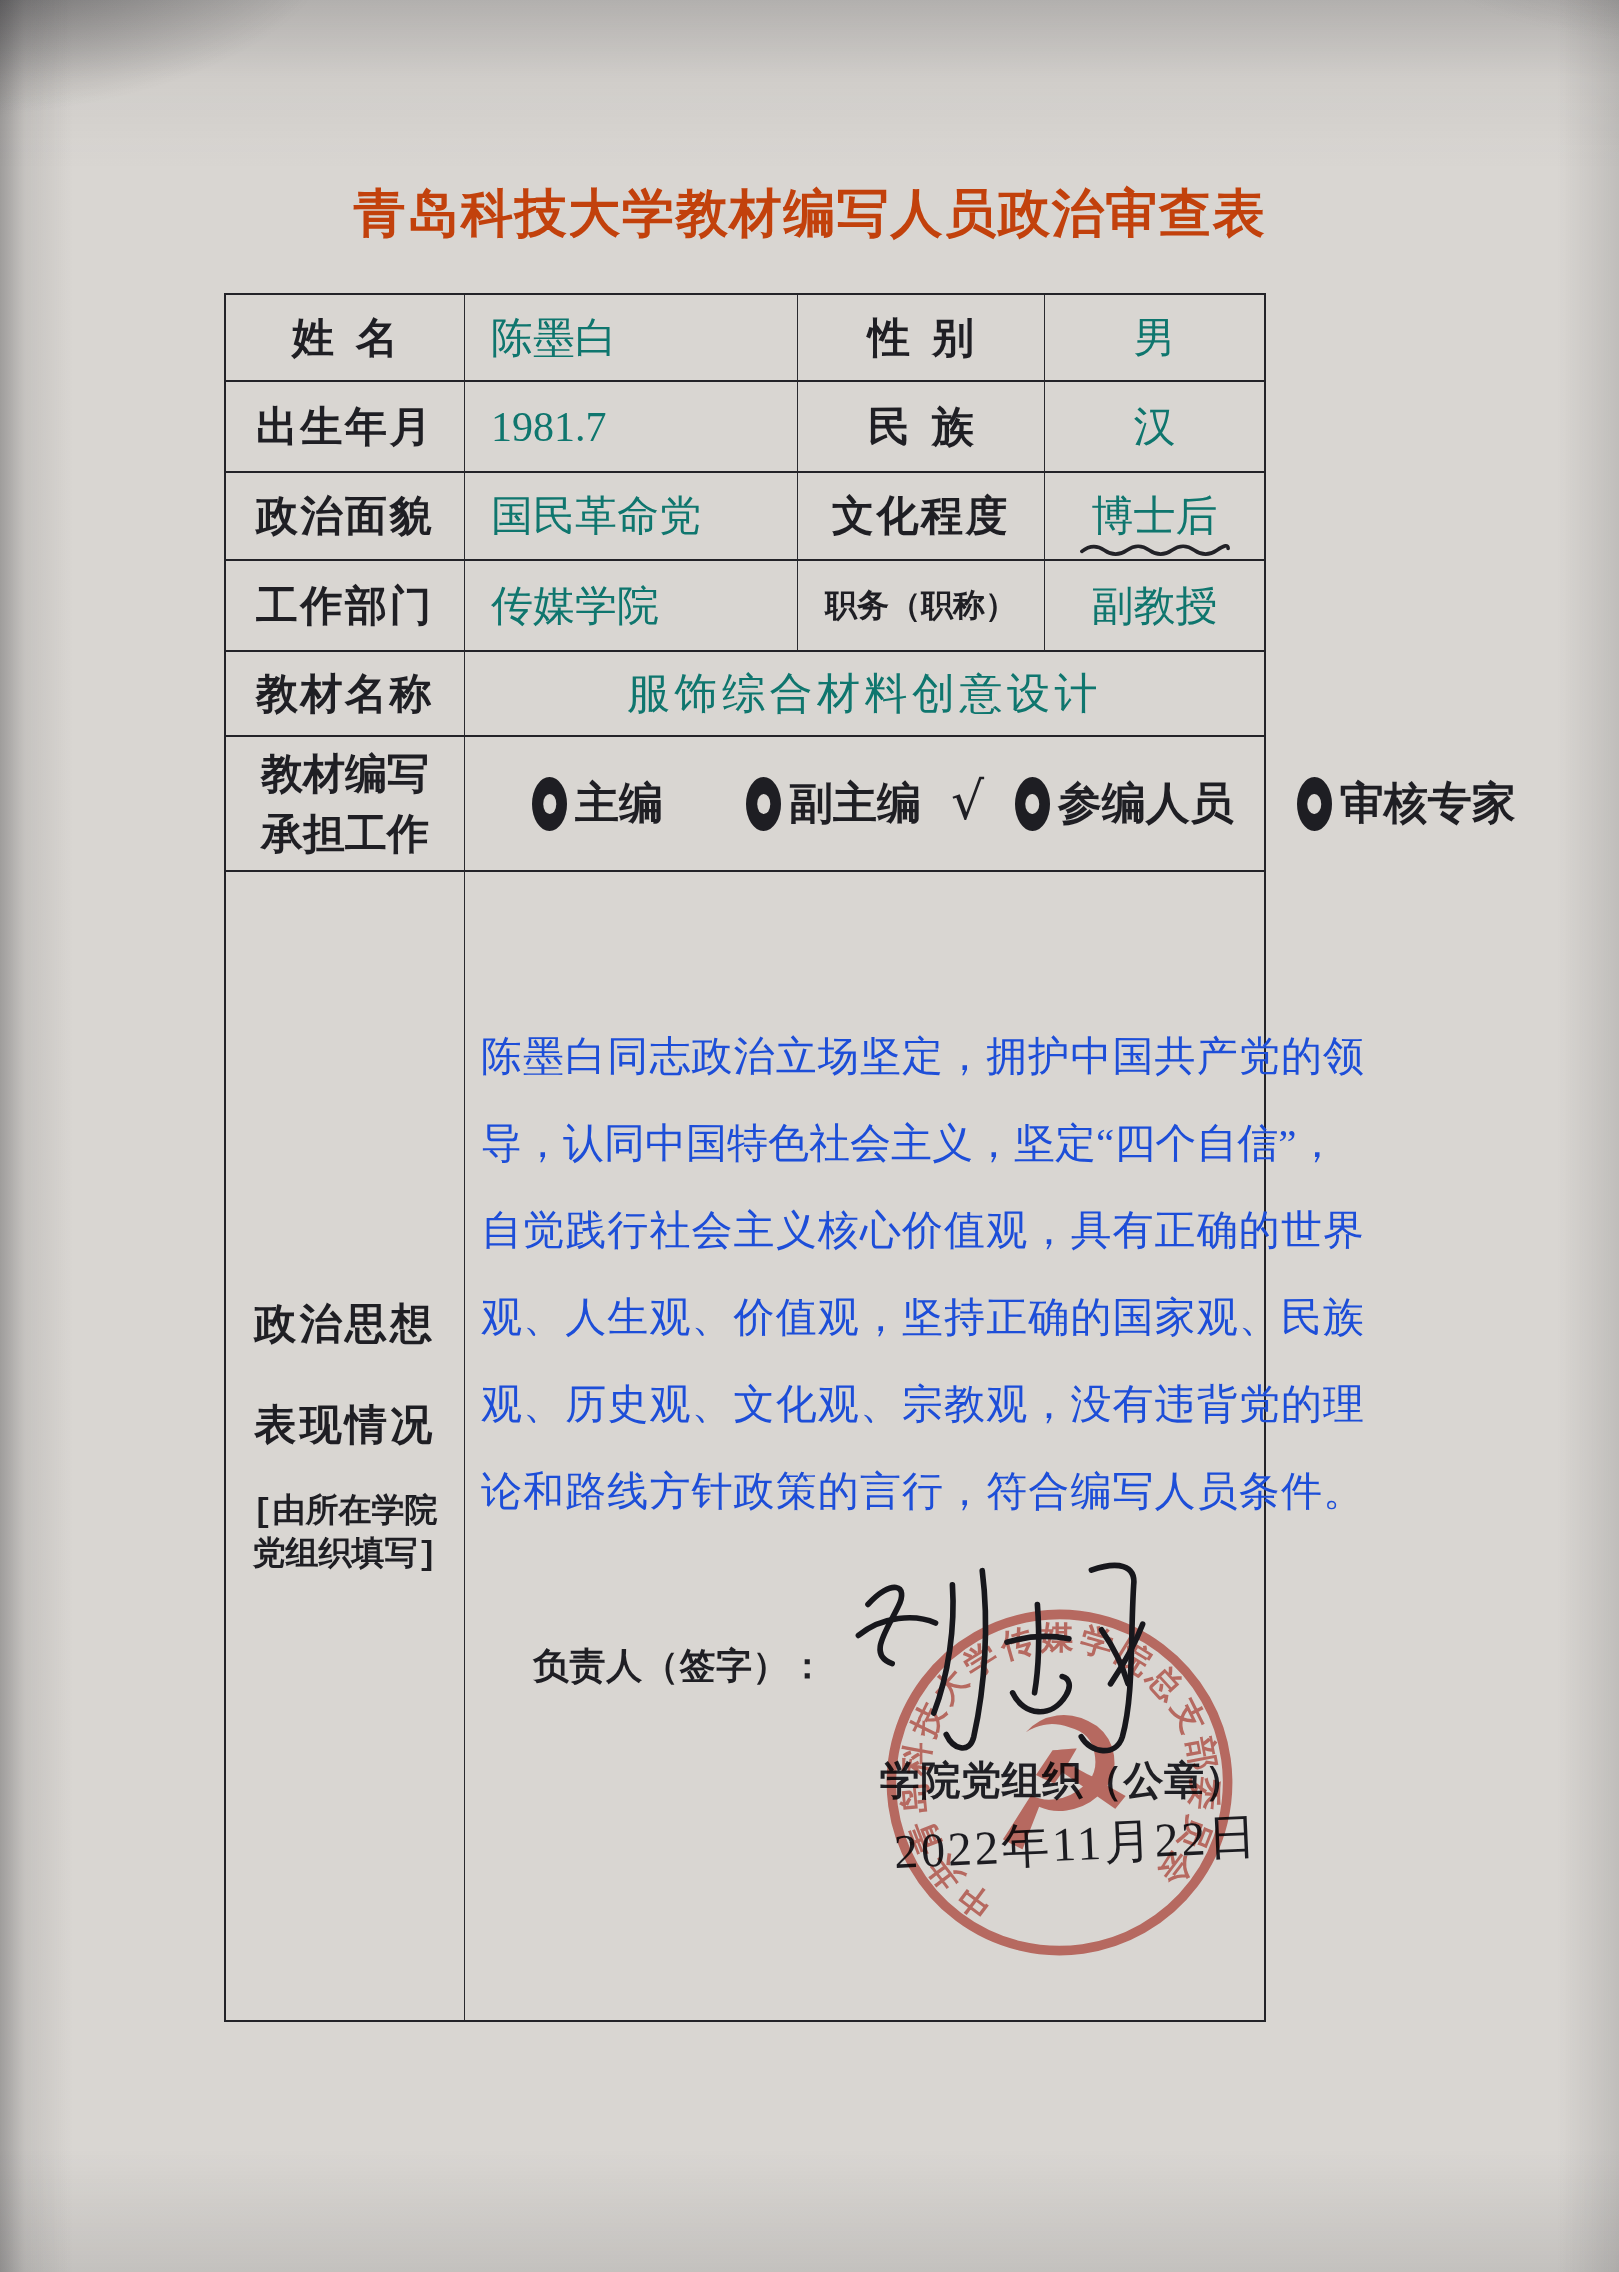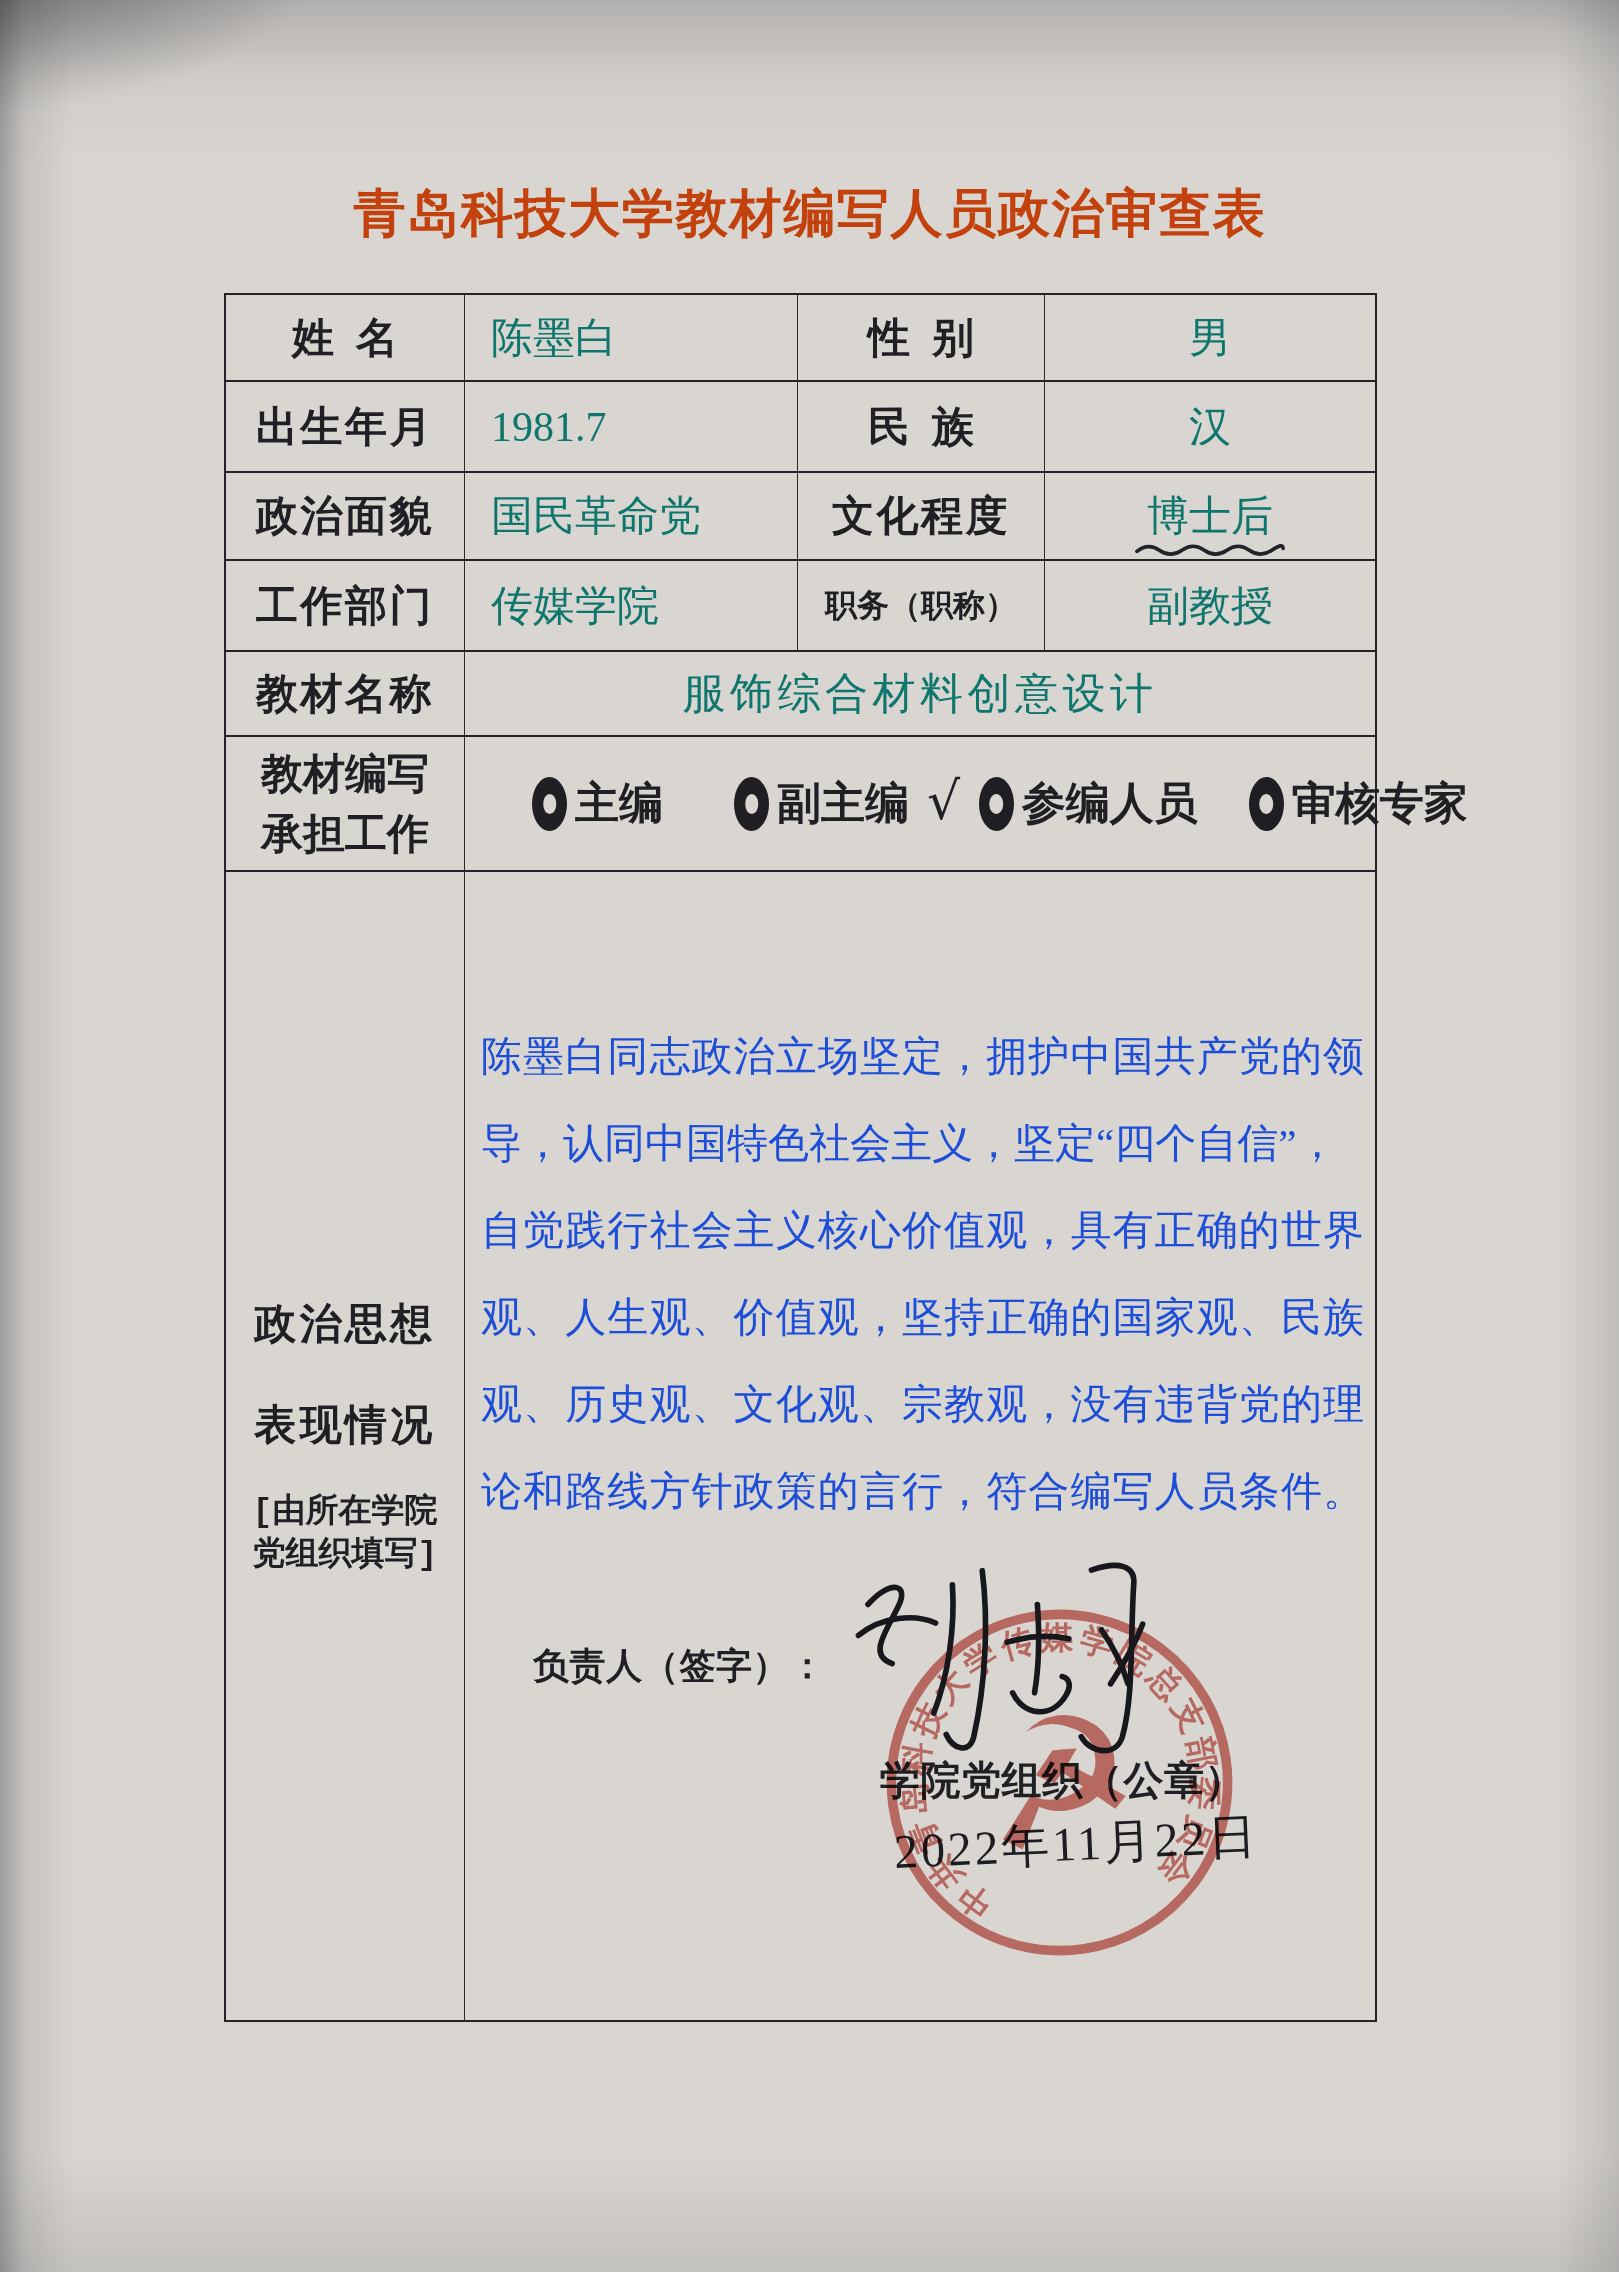--- a/index.html
+++ b/index.html
@@ -14,21 +14,21 @@
       linear-gradient(270deg, rgba(40,40,45,0.14) 0px, rgba(40,40,45,0) 62px),
       linear-gradient(0deg, rgba(40,40,45,0.12) 0px, rgba(40,40,45,0) 124px),
       #d9d6d2;
     color:#1f1f24;
   }
   .title{
     position:absolute;left:0;right:0;top:179px;text-align:center;
     font-size:52px;font-weight:700;letter-spacing:1.7px;color:#c2410c;
   }
   .sheet{
-    position:absolute;left:224px;top:293px;width:1153px;height:1729px;
+    position:absolute;left:224px;top:293px;width:1042px;height:1729px;
     display:grid;box-sizing:border-box;
     grid-template-columns:239px 333px 247px 1fr;
     grid-template-rows:87px 91px 88px 91px 85px 135px 1fr;
     border:2.8px solid #232328;
   }
   .cell{
     border-right:1.7px solid #2a2a2f;border-bottom:2.3px solid #232328;
     display:flex;align-items:center;position:relative;box-sizing:border-box;
     overflow:visible;
   }
@@ -37,21 +37,21 @@
   .lab{justify-content:center;font-weight:700;font-size:42px;color:#1f1f24;text-align:center;}
   .lab .sp2{letter-spacing:0.52em;padding-left:0.52em;}
   .lab .sp4{letter-spacing:0.06em;}
   .lab .tight{letter-spacing:0;font-size:32px;}
   .val{font-family:"Liberation Serif",serif;font-size:42px;color:#0f766e;}
   .val.left{padding-left:26px;}
   .val.center{justify-content:center;}
   .span3{grid-column:2 / 5;}
   .lab .twoline{line-height:60px;}
   
-  .opts{padding-left:67px;gap:4px;font-weight:700;font-size:44px;}
+  .opts{padding-left:67px;gap:16px;font-weight:700;font-size:44px;}
   .opt{display:flex;align-items:center;white-space:nowrap;}
   .bullet{width:35px;height:54px;border-radius:50%;background:#1e1e23;position:relative;display:inline-block;margin-right:8px;flex:none;}
   .bullet::after{content:"";position:absolute;left:50%;top:50%;transform:translate(-50%,-50%);width:13.5px;height:20px;border-radius:50%;background:#d9d6d2;}
   .gapA{margin-right:67px;}
   .gapB{margin-right:14px;}
   .checkmark{font-size:52px;font-weight:400;margin-right:14.7px;transform:translateY(-3.4px);font-family:"DejaVu Sans",sans-serif;}
   .gapC{margin-right:47px;}
   
   .bigcell{display:block;}
   .biglabel{position:absolute;left:0;right:0;top:424px;font-family:Liberation Mono, monospace;}

